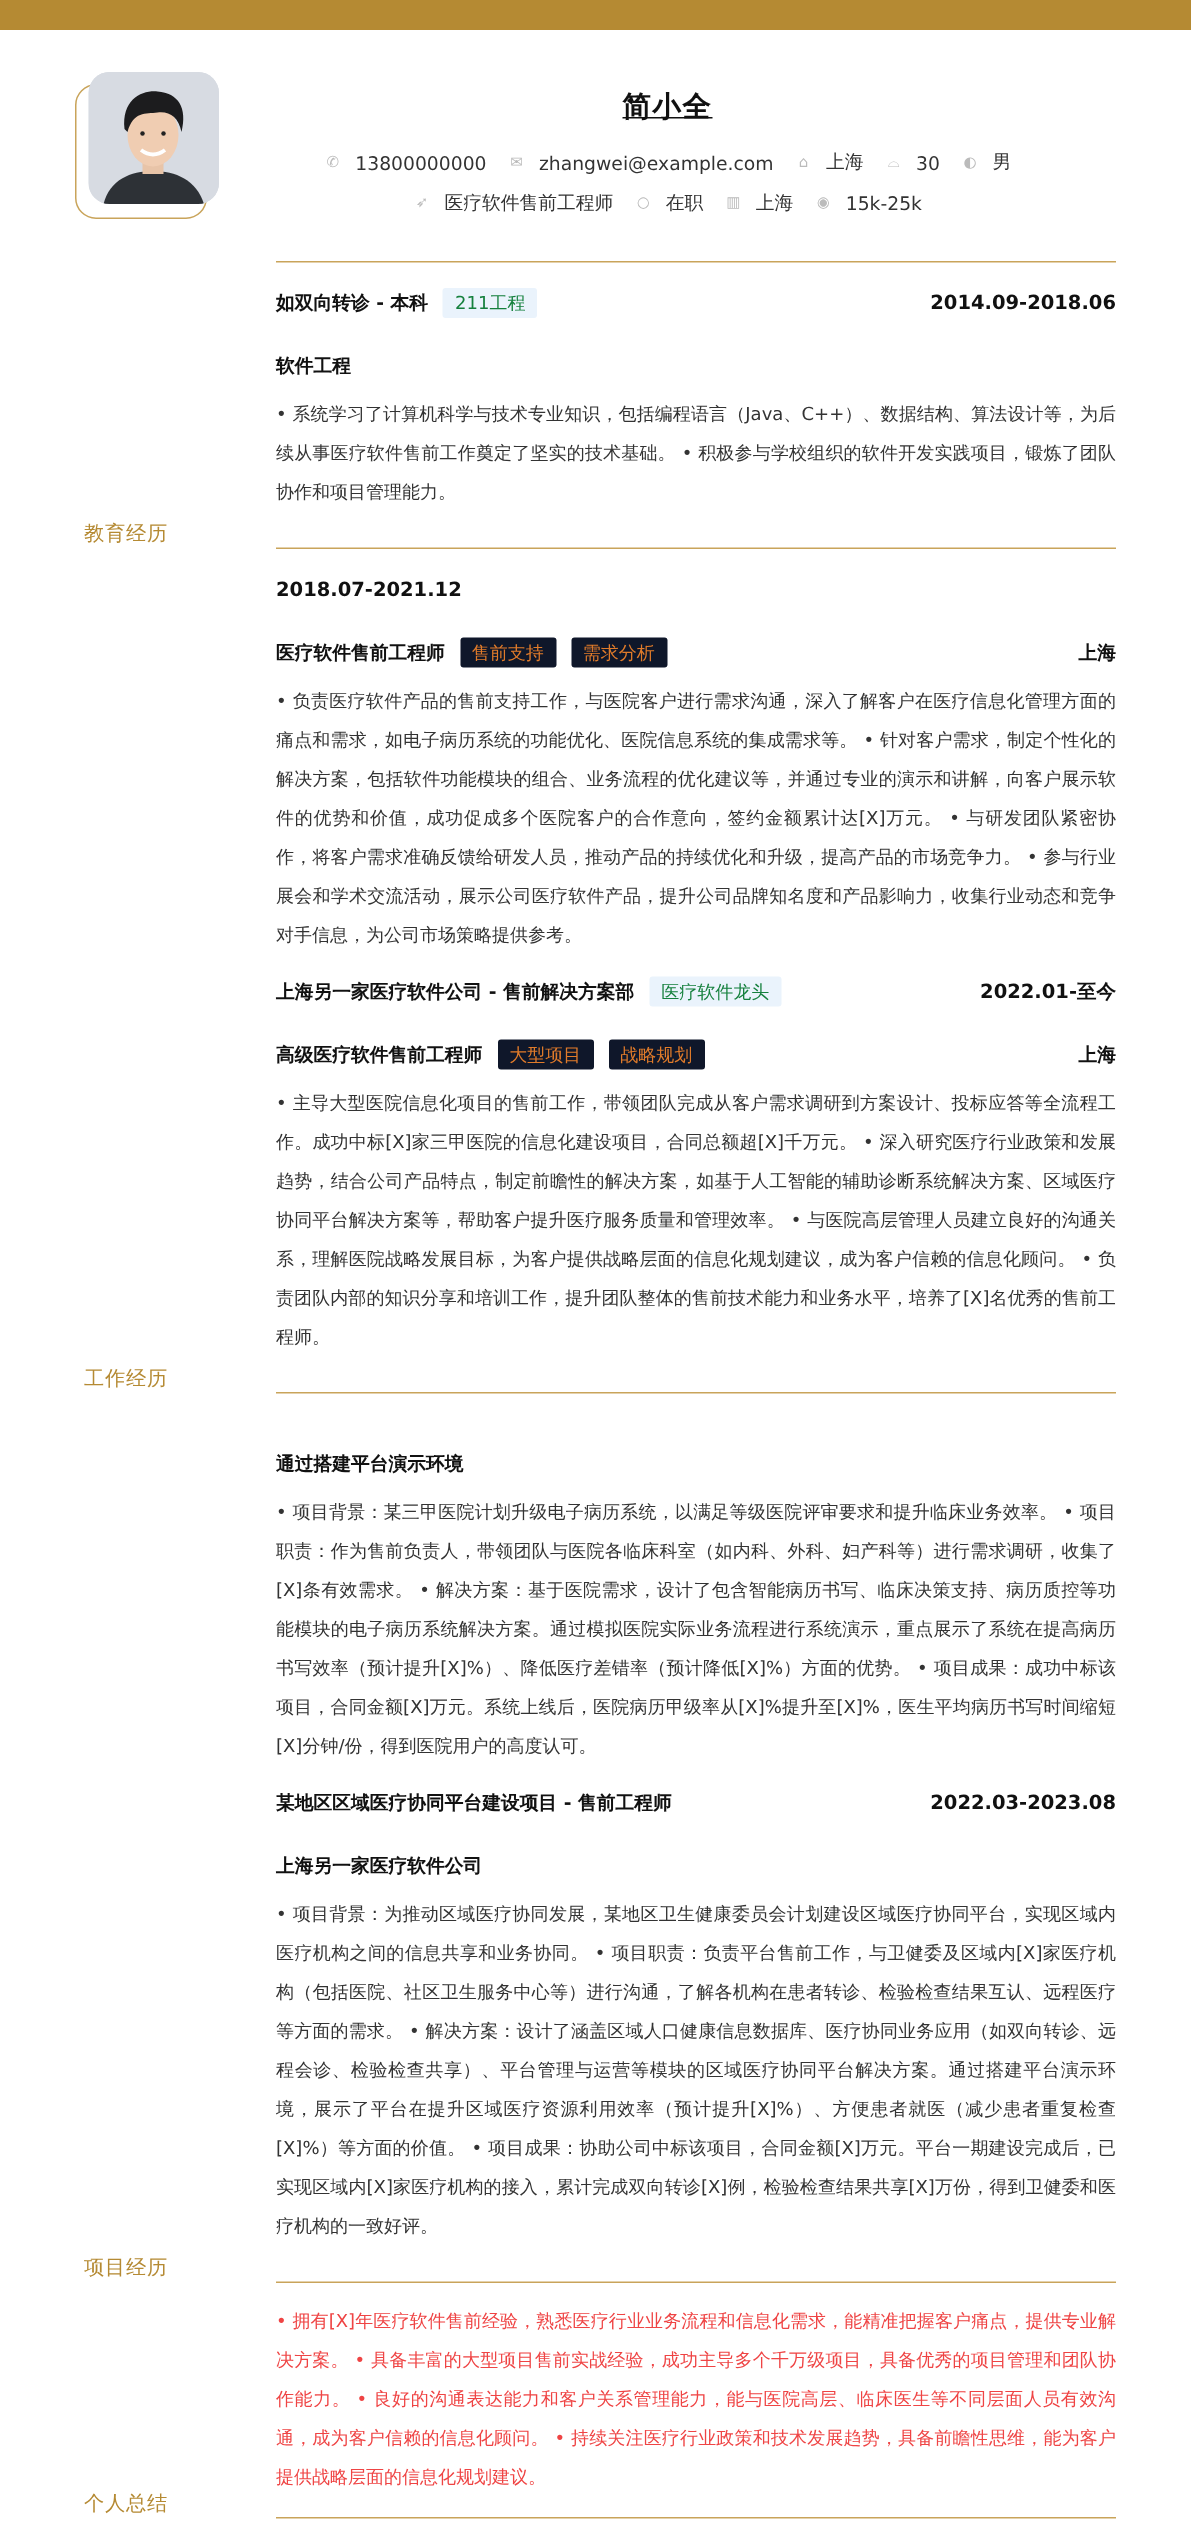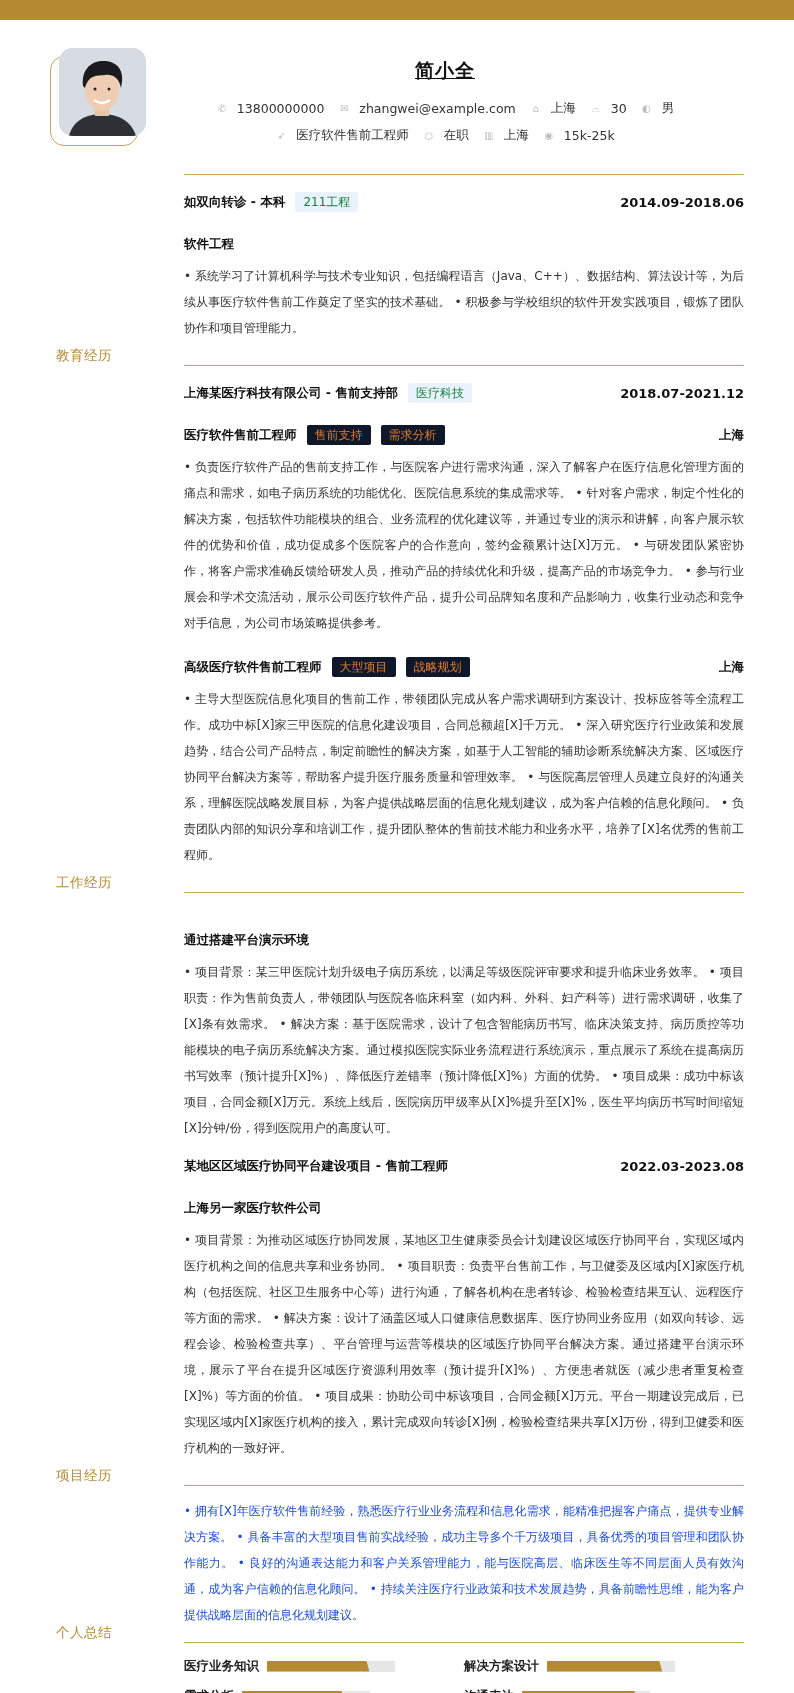--- a/index.html
+++ b/index.html
@@ -30,21 +30,21 @@
   .entry-date { font-weight: bold; font-size: 13px; color: #111; }
   .entry-sub { display: flex; justify-content: space-between; align-items: center; margin-top: 20px; height: 22px; }
   .entry-sub-left { font-weight: bold; font-size: 12.5px; color: #111; display: flex; align-items: center; }
   .entry-sub-right { font-weight: bold; font-size: 12.5px; color: #111; }
   .entry-desc { margin-top: 8px; font-size: 12px; line-height: 26px; color: #333; text-align: justify; }
 
   .tag { display: inline-block; font-size: 12px; font-weight: normal; padding: 1px 8px; margin-left: 10px; border-radius: 2px; line-height: 18px; }
   .tag.blue { background: #EAF3FC; color: #15803d; }
   .tag.orange { background: #0f172a; color: #E07B2A; }
 
-  .summary { font-size: 12px; line-height: 26px; color: #1d4ed8; text-align: justify; margin-top: -4px; padding-bottom: 4px; }
+  .summary { font-size: 12px; line-height: 26px; color: #ef4444; text-align: justify; margin-top: -4px; padding-bottom: 4px; }
 
   .skills { display: grid; grid-template-columns: 1fr 1fr; row-gap: 16px; padding-bottom: 8px; }
   .skill { display: flex; align-items: center; height: 14px; }
   .skill-name { font-size: 12.5px; color: #222; margin-right: 8px; white-space: nowrap; font-weight: bold; }
   .skill-track { width: 128px; height: 11px; background: #E6E6E6; position: relative; }
   .skill-fill { position: absolute; left: 0; top: 0; height: 100%; background: #B58A33; clip-path: polygon(0 0, calc(100% - 3px) 0, 100% 100%, 0 100%); }
 </style>
 </head>
 <body>
 
@@ -129,38 +129,41 @@
       <div class="entry-desc">• 系统学习了计算机科学与技术专业知识，包括编程语言（Java、C++）、数据结构、算法设计等，为后续从事医疗软件售前工作奠定了坚实的技术基础。 • 积极参与学校组织的软件开发实践项目，锻炼了团队协作和项目管理能力。</div>
     </div>
   </div>
 </section>
 
 <section class="section">
   <div class="section-label">工作经历</div>
   <div class="section-body">
     <div class="entry">
       <div class="entry-head">
-        <div class="entry-title">
-          <span>上海某医疗科技有限公司 - 售前支持部</span>
-          <span class="tag blue">医疗科技</span>
-        </div>
         <div class="entry-date">2018.07-2021.12</div>
       </div>
       <div class="entry-sub">
         <div class="entry-sub-left">
           <span>医疗软件售前工程师</span>
           <span class="tag orange">售前支持</span>
           <span class="tag orange">需求分析</span>
         </div>
         <div class="entry-sub-right">上海</div>
       </div>
       <div class="entry-desc">• 负责医疗软件产品的售前支持工作，与医院客户进行需求沟通，深入了解客户在医疗信息化管理方面的痛点和需求，如电子病历系统的功能优化、医院信息系统的集成需求等。 • 针对客户需求，制定个性化的解决方案，包括软件功能模块的组合、业务流程的优化建议等，并通过专业的演示和讲解，向客户展示软件的优势和价值，成功促成多个医院客户的合作意向，签约金额累计达[X]万元。 • 与研发团队紧密协作，将客户需求准确反馈给研发人员，推动产品的持续优化和升级，提高产品的市场竞争力。 • 参与行业展会和学术交流活动，展示公司医疗软件产品，提升公司品牌知名度和产品影响力，收集行业动态和竞争对手信息，为公司市场策略提供参考。</div>
     </div>
 
     <div class="entry">
+      <div class="entry-head">
+        <div class="entry-title">
+          <span>上海另一家医疗软件公司 - 售前解决方案部</span>
+          <span class="tag blue">医疗软件龙头</span>
+        </div>
+        <div class="entry-date">2022.01-至今</div>
+      </div>
       <div class="entry-sub">
         <div class="entry-sub-left">
           <span>高级医疗软件售前工程师</span>
           <span class="tag orange">大型项目</span>
           <span class="tag orange">战略规划</span>
         </div>
         <div class="entry-sub-right">上海</div>
       </div>
       <div class="entry-desc">• 主导大型医院信息化项目的售前工作，带领团队完成从客户需求调研到方案设计、投标应答等全流程工作。成功中标[X]家三甲医院的信息化建设项目，合同总额超[X]千万元。 • 深入研究医疗行业政策和发展趋势，结合公司产品特点，制定前瞻性的解决方案，如基于人工智能的辅助诊断系统解决方案、区域医疗协同平台解决方案等，帮助客户提升医疗服务质量和管理效率。 • 与医院高层管理人员建立良好的沟通关系，理解医院战略发展目标，为客户提供战略层面的信息化规划建议，成为客户信赖的信息化顾问。 • 负责团队内部的知识分享和培训工作，提升团队整体的售前技术能力和业务水平，培养了[X]名优秀的售前工程师。</div>
     </div>

